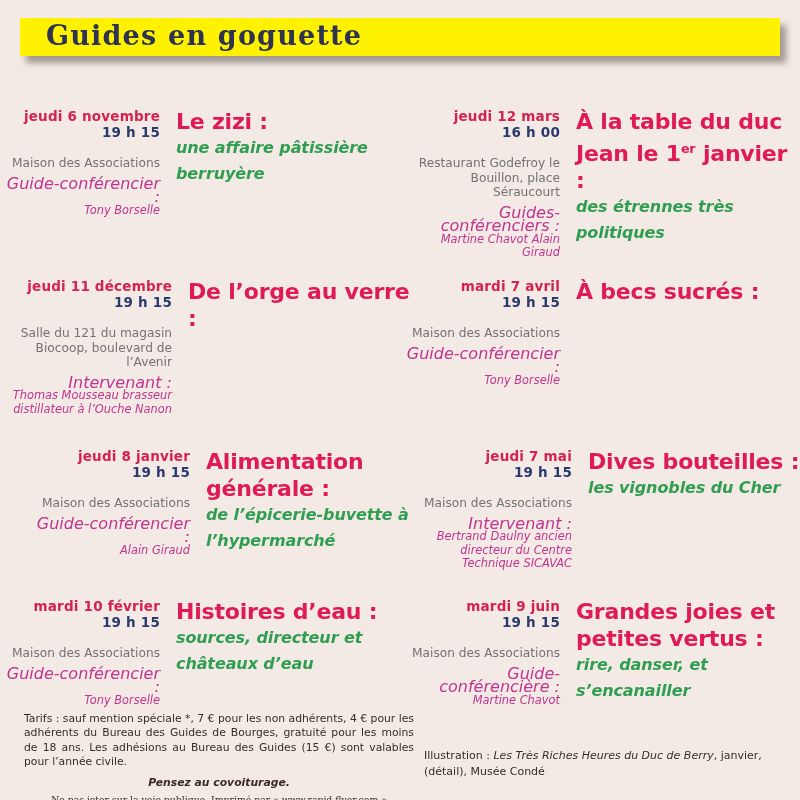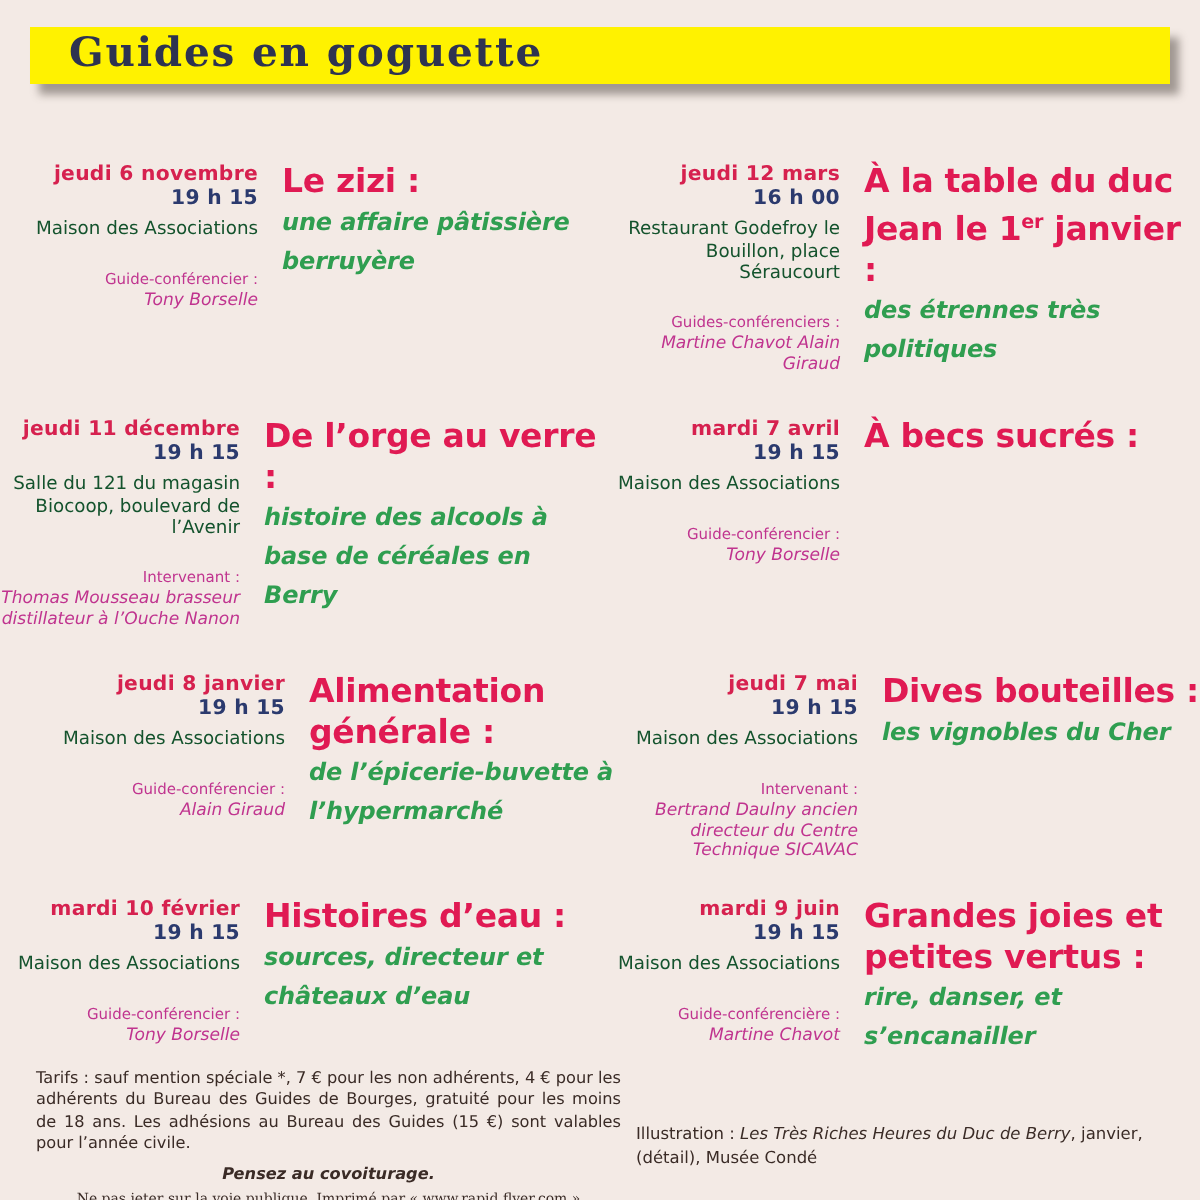--- a/index.html
+++ b/index.html
@@ -59,30 +59,31 @@
     letter-spacing:.2px;
   }
   .ev-time{
     color:#2b3a6e;
     font-weight:700;
     font-size:13.5px;
     line-height:17px;
     letter-spacing:.2px;
   }
   .ev-venue{
-    color:#14532d;
+    color:#737373;
     font-size:12.2px;
     line-height:14.5px;
-    margin-top:4px;
+    margin-top:15px;
   }
   .ev-role{
     color:#c0348f;
-    font-size:10px;
+    font-style:italic;
+    font-size:16px;
     line-height:13.6px;
-    margin-top:20px;
+    margin-top:6px;
   }
   .ev-speaker{
     color:#c0348f;
     font-style:italic;
     font-size:11.4px;
     line-height:13.6px;
   }
 
   .ev-title{
     color:#e01a53;
@@ -132,44 +133,43 @@
 <div class="page">
 
   <div class="banner-wrap">
     <div class="banner-shadow"></div>
     <div class="banner"></div>
     <div class="banner-title">Guides en goguette</div>
   </div>
 
   <div class="cols">
     <div class="col col-left">
-        <div class="event" style="position: absolute; top: 0px; left: 12px; width: 400px; justify-content: flex-end;">
+        <div class="event" style="position: absolute; top: 0px; left: 0px; width: 400px; justify-content: flex-end;">
           <div class="ev-meta">
             <div class="ev-date">jeudi 6 novembre</div>
             <div class="ev-time">19 h 15</div>
             <div class="ev-venue">Maison des Associations</div>
             <div class="ev-role">Guide-conférencier :</div>
             <div class="ev-speaker">Tony Borselle</div>
           </div>
           <div class="ev-body">
             <div class="ev-title">Le zizi :</div>
             <div class="ev-sub">une affaire pâtissière berruyère</div>
           </div>
         </div>
-        <div class="event" style="position: absolute; top: 170px; left: 0px; width: 400px;">
+        <div class="event" style="position: absolute; top: 170px; left: 12px; width: 400px;">
           <div class="ev-meta">
             <div class="ev-date">jeudi 11 décembre</div>
             <div class="ev-time">19 h 15</div>
             <div class="ev-venue">Salle du 121 du magasin Biocoop, boulevard de l’Avenir</div>
             <div class="ev-role">Intervenant :</div>
             <div class="ev-speaker">Thomas Mousseau brasseur distillateur à l’Ouche Nanon</div>
           </div>
           <div class="ev-body">
             <div class="ev-title">De l’orge au verre :</div>
-            <div class="ev-sub">histoire des alcools à base de céréales en Berry</div>
           </div>
         </div>
         <div class="event" style="position: absolute; top: 340px; left: 0px; width: 400px; padding-left: 30px;">
           <div class="ev-meta">
             <div class="ev-date">jeudi 8 janvier</div>
             <div class="ev-time">19 h 15</div>
             <div class="ev-venue">Maison des Associations</div>
             <div class="ev-role">Guide-conférencier :</div>
             <div class="ev-speaker">Alain Giraud</div>
           </div>

